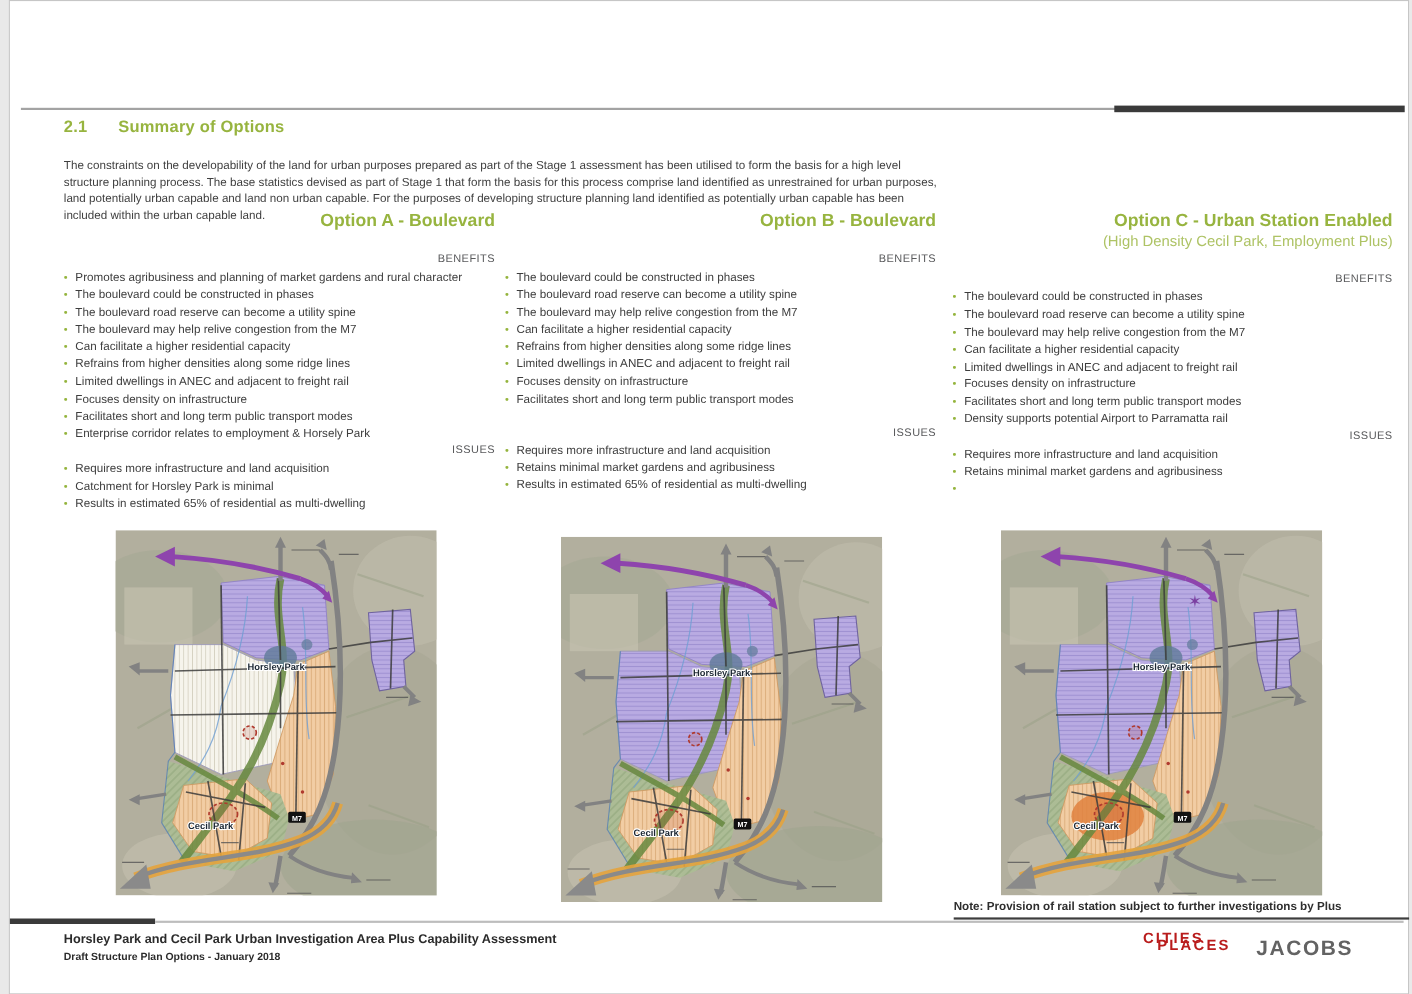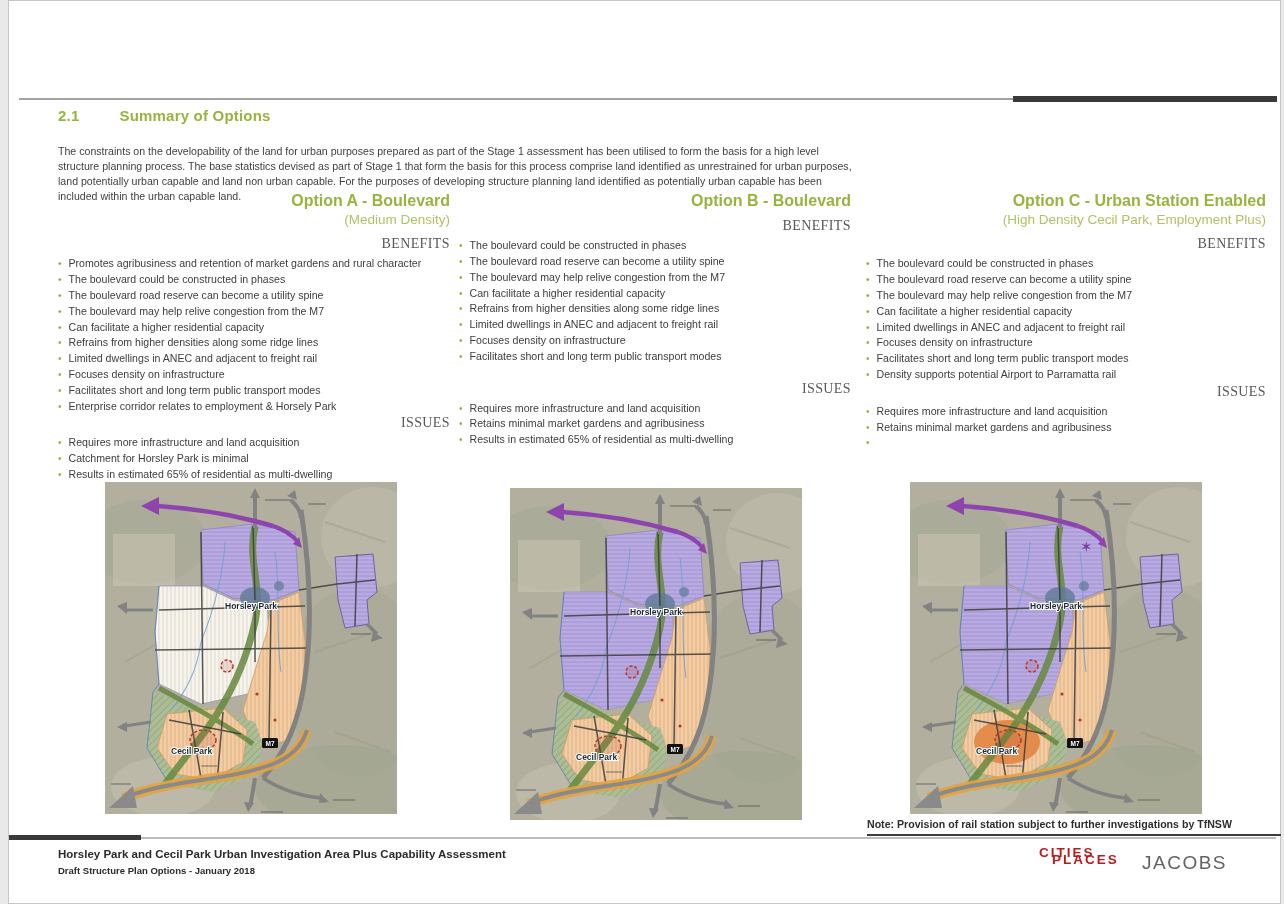--- a/index.html
+++ b/index.html
@@ -11,30 +11,30 @@
   }
   .page{
     position:absolute;top:0;bottom:0;left:8px;right:3px;
     background:#ffffff;border:1px solid #c6c6c6;box-sizing:border-box;
   }
   
   .top-rule{position:absolute;left:10px;top:97px;width:1000px;height:2px;background:#a3a3a3;}
   .top-rule-dark{position:absolute;left:1004px;top:95px;width:264px;height:6px;background:#3a3a3a;}
   
   .sec-head{position:absolute;left:49px;top:106px;font-size:15px;font-weight:bold;color:#97b43f;letter-spacing:.2px;}
-  .sec-head .num{margin-right:40px;}
+  .sec-head .num{margin-right:28px;}
   .intro{position:absolute;left:49px;top:132px;width:794px;font-size:10.6px;line-height:1.42;color:#3f3f3f;}
   
   .option{position:absolute;top:190px;text-align:right;}
   .opt-a{left:49px;width:392px;}
   .opt-b{left:450px;width:392px;}
   .opt-c{left:857px;width:400px;}
   .opt-title{font-size:16px;font-weight:bold;color:#97b43f;margin:0;line-height:1.2;}
   .opt-sub{font-size:13.5px;font-weight:normal;color:#aec365;margin:2px 0 0 0;line-height:1.2;}
-  .list-label{font-size:14px;color:#58595b;letter-spacing:.4px;margin:8px 0 4px 0;font-family:Liberation Serif, serif;}
+  .list-label{font-size:10px;color:#58595b;letter-spacing:.4px;margin:20px 0 4px 0;}
   .list-label.tight{margin-top:1px;}
   .list-label.gap{margin-top:16px;}
   ul.blist{margin:0;padding:0;list-style:none;}
   ul.blist li{display:flex;gap:7px;font-size:10.6px;color:#3d3d3d;line-height:15.8px;}
   ul.blist .blt{color:#94b43c;font-size:10px;line-height:15.8px;}
   
   .map{position:absolute;width:292px;height:332px;}
   .map svg{width:100%;height:100%;display:block;}
   .map-a{left:96px;top:481px;}
   .map-b{left:501px;top:487px;}
@@ -46,44 +46,43 @@
     border-bottom:2.5px solid #3d3d3d;padding-bottom:4px;
   }
   
   .footer-bar{position:absolute;left:0;top:834px;width:132px;height:5px;background:#3a3a3a;}
   .footer-line{position:absolute;left:132px;top:836px;right:4px;height:1.5px;background:#bdbdbd;}
   .footer-title{position:absolute;left:49px;top:847px;font-size:11.5px;font-weight:bold;color:#2b2b2b;}
   .footer-sub{position:absolute;left:49px;top:864px;font-size:9.5px;font-weight:bold;color:#2b2b2b;}
   .logo-cities{position:absolute;left:1030px;top:846px;color:#b91c1c;font-weight:bold;line-height:12px;}
   .logo-cities .l1{font-size:13.5px;letter-spacing:2px;display:block;}
   .logo-cities .l2{font-size:13.5px;letter-spacing:2px;display:block;margin-top:-5px;margin-left:13px;}
-  .logo-jacobs{position:absolute;left:1133px;top:851px;font-size:19px;font-weight:normal;color:#636363;letter-spacing:1.5px;}
+  .logo-jacobs{position:absolute;left:1133px;top:851px;font-size:19px;font-weight:bold;color:#636363;letter-spacing:1.5px;}
 </style>
 </head>
 <body>
 
 <div class="page">
 
   <div class="top-rule"></div>
   <div class="top-rule-dark"></div>
 
   <div class="sec-head">
     <span class="num">2.1</span><span>Summary of Options</span>
   </div>
 
   <p class="intro">The constraints on the developability of the land for urban purposes prepared as part of the Stage 1 assessment has been utilised to form the basis for a high level structure planning process.  The base statistics devised as part of Stage 1 that form the basis for this process comprise land identified as unrestrained for urban purposes, land potentially urban capable and land non urban capable. For the purposes of developing structure planning land identified as potentially urban capable has been included within the urban capable land.</p>
 
   <section class="option opt-a">
     <h2 class="opt-title">Option A - Boulevard</h2>
-    <h3 class="opt-sub">(Medium Density)</h3>
     <div class="list-label">BENEFITS</div>
     <ul class="blist">
         <li>
           <span class="blt">•</span>
-          <span>Promotes agribusiness and retention of market gardens and rural character</span>
+          <span>Promotes agribusiness and planning of market gardens and rural character</span>
         </li>
         <li>
           <span class="blt">•</span>
           <span>The boulevard could be constructed in phases</span>
         </li>
         <li>
           <span class="blt">•</span>
           <span>The boulevard road reserve can become a utility spine</span>
         </li>
         <li>
@@ -579,21 +578,21 @@
 <g font-weight="bold" fill="#1c2733" paint-order="stroke" stroke="#ffffff" stroke-width="2">
  <text x="120" y="127" font-size="8.5">Horsley Park</text>
  <text x="66" y="272" font-size="8.5">Cecil Park</text>
 </g>
 <g stroke="#555" stroke-width="1" opacity="0.8">
  <path d="M160,18 H186 M203,22 H221 M246,152 H266 M156,330 H178 M228,318 H250 M6,302 H26 M96,284 H112"></path>
 </g>
 </svg>
     </div>
 
-  <div class="note">Note: Provision of rail station subject to further investigations by TfNSW</div>
+  <div class="note">Note: Provision of rail station subject to further investigations by Plus</div>
 
   <div class="footer-bar"></div>
   <div class="footer-line"></div>
   <div class="footer-title">Horsley Park and Cecil Park Urban Investigation Area Plus Capability Assessment</div>
   <div class="footer-sub">Draft Structure Plan Options - January 2018</div>
 
   <div class="logo-cities">
     <span class="l1">CITIES</span>
     <span class="l2">PLACES</span>
   </div>

